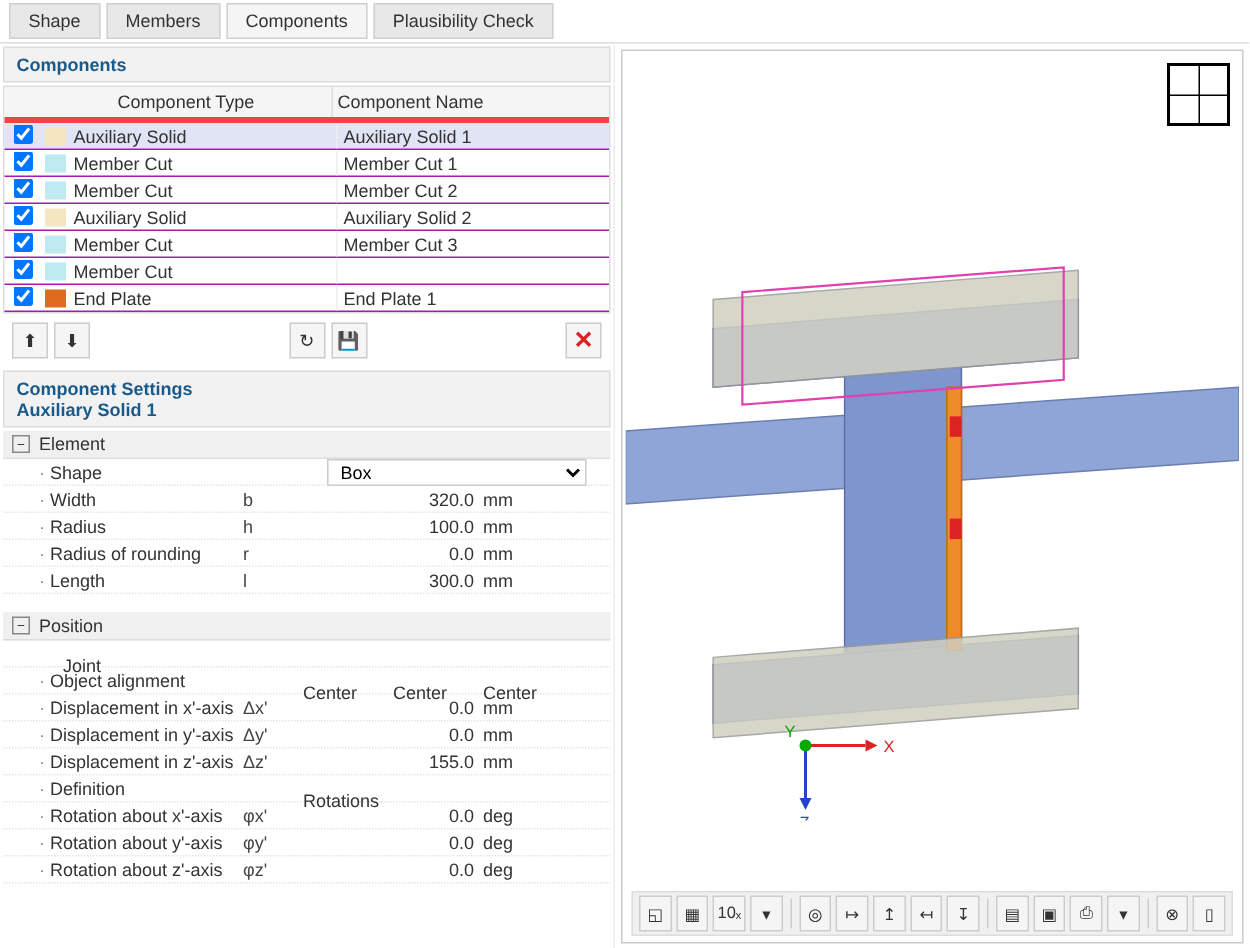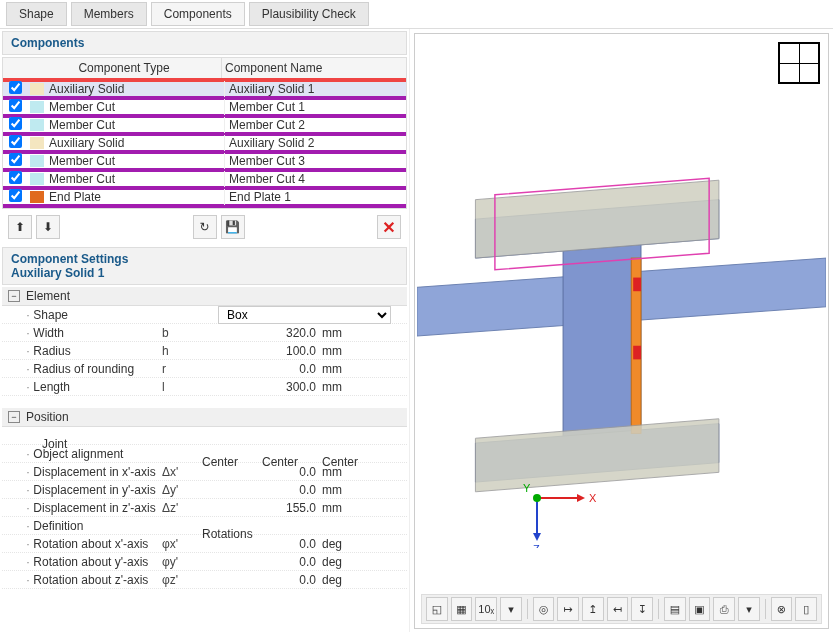--- a/index.html
+++ b/index.html
@@ -15,21 +15,21 @@
 
 .section-header { background: #f2f2f2; color: #1a5a8a; font-weight: bold; padding: 4px 8px; border: 1px solid #ddd; margin: 2px; }
 .section-header.flex { display: flex; justify-content: space-between; flex-direction: column; }
 .section-header .sub { color: #1a5a8a; font-weight: bold; }
 
 .comp-table { border: 1px solid #ddd; margin: 0 2px; flex: 0 0 auto; }
 .comp-head { display: flex; background: #f5f5f5; border-bottom: 4px solid #ef4444; }
 .comp-head .col-chk { width: 24px; }
 .comp-head .col-type { flex: 0 0 195px; text-align: center; padding: 3px; border-right: 1px solid #ddd; }
 .comp-head .col-name { flex: 1; text-align: left; padding: 3px; }
-.comp-row { display: flex; align-items: center; border-bottom: 4px solid #a21caf; height: 18px; }
+.comp-row { display: flex; align-items: center; border-bottom: 1px solid #a21caf; height: 18px; }
 .comp-row.sel { background: #e0e4f4; }
 .col-chk { width: 24px; text-align: center; }
 .col-swatch { width: 14px; height: 12px; margin: 0 3px; }
 .col-type { flex: 0 0 178px; padding: 1px 2px; border-right: 1px solid #eee; }
 .col-name { flex: 1; padding: 1px 4px; }
 
 .toolbar-row { display: flex; align-items: center; padding: 6px 8px; gap: 4px; }
 .tbtn { width: 24px; height: 24px; border: 1px solid #ccc; background: #f5f5f5; display: inline-flex; align-items: center; justify-content: center; cursor: pointer; font-size: 12px; }
 .spacer { flex: 1; }
 .redx { color: #d22; font-weight: bold; font-size: 16px; }
@@ -110,21 +110,20 @@
           <div class="comp-row">
             <div class="col-chk"><input type="checkbox" checked="" style=""></div>
             <div class="col-swatch" style="background:#bfeaf0"></div>
             <div class="col-type">Member Cut</div>
             <div class="col-name">Member Cut 3</div>
           </div>
           <div class="comp-row">
             <div class="col-chk"><input type="checkbox" checked="" style=""></div>
             <div class="col-swatch" style="background:#bfeaf0"></div>
             <div class="col-type">Member Cut</div>
-            <div class="col-name">Member Cut 4</div>
           </div>
           <div class="comp-row">
             <div class="col-chk"><input type="checkbox" checked="" style=""></div>
             <div class="col-swatch" style="background:#e06a1e"></div>
             <div class="col-type">End Plate</div>
             <div class="col-name">End Plate 1</div>
           </div>
         </div>
     </div>
 

